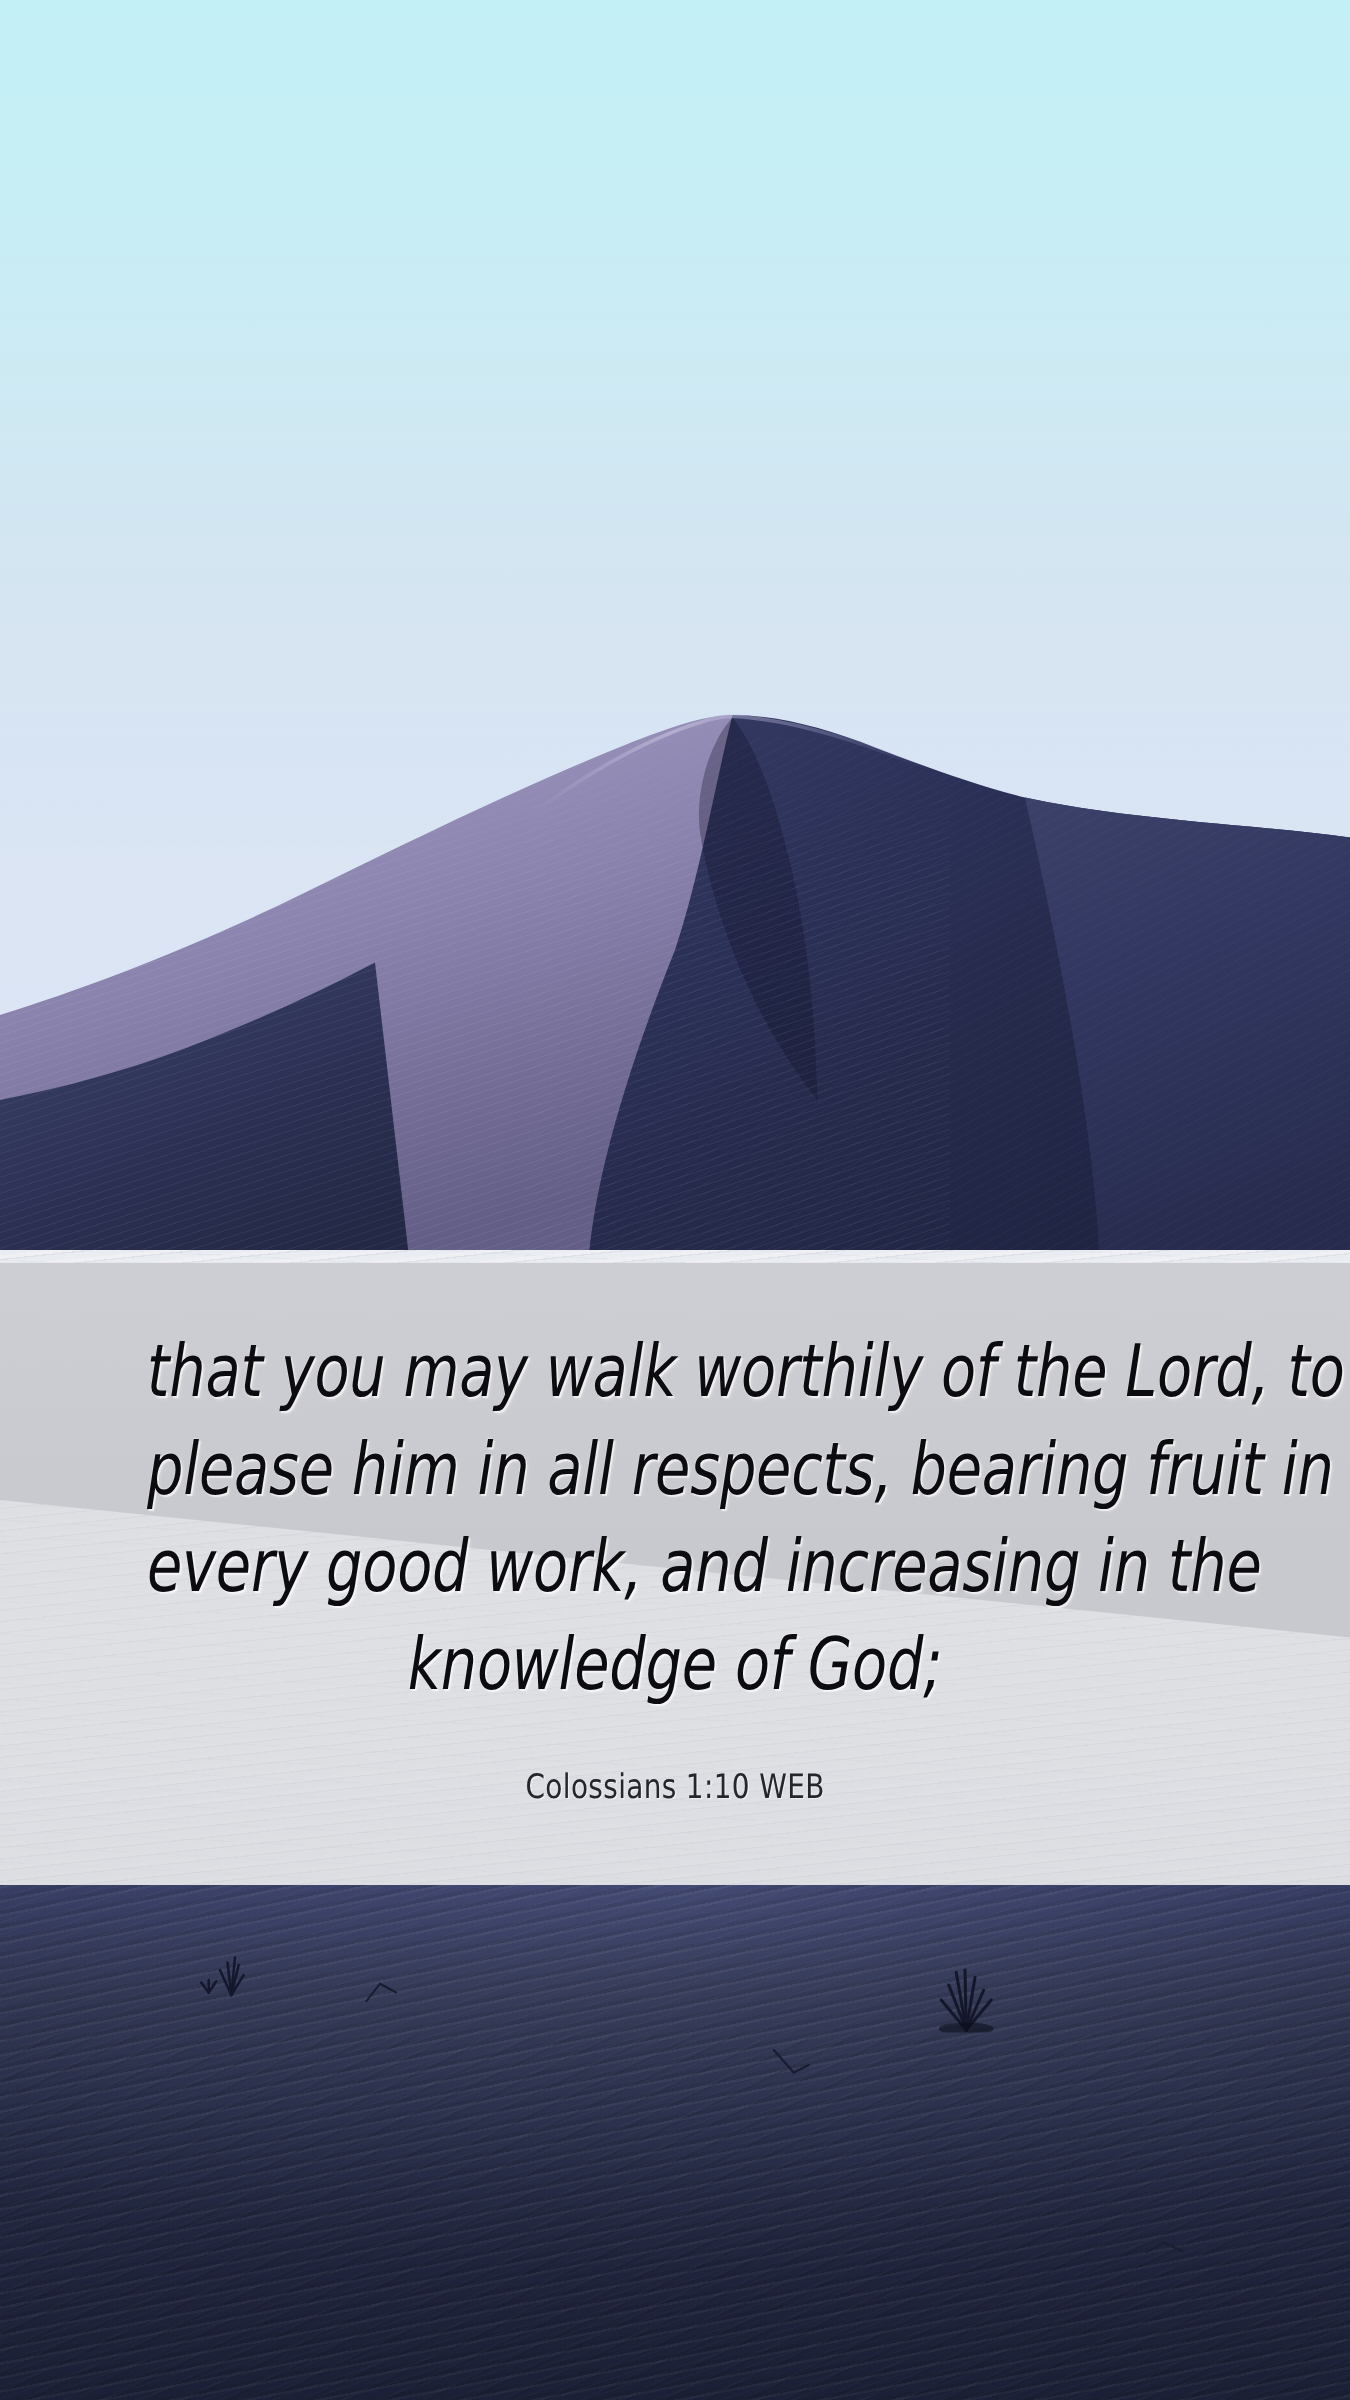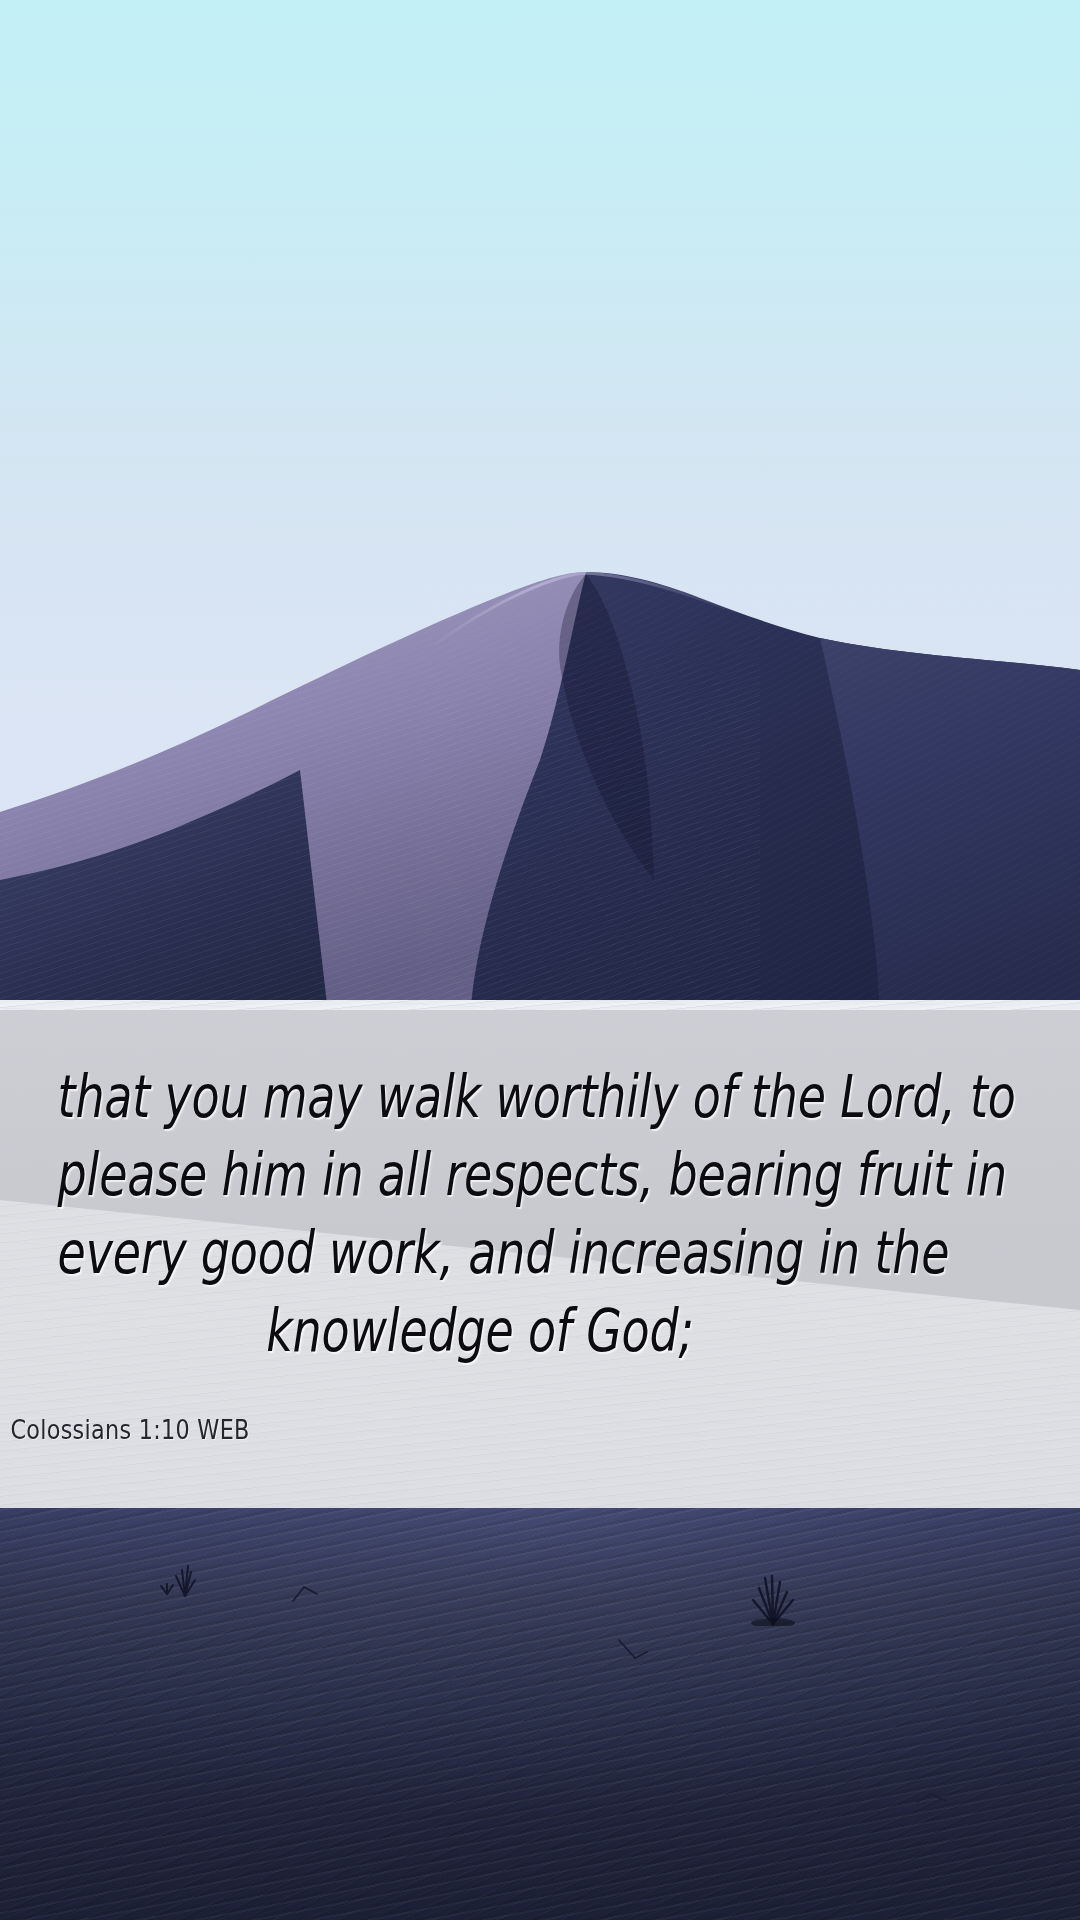--- a/index.html
+++ b/index.html
@@ -231,21 +231,21 @@
   .plant svg { display: block; }
 
   
   .verse-block {
     position: absolute;
     left: 0; top: 1010px;
     width: 1080px;
     height: 498px;
     display: flex;
     flex-direction: column;
-    align-items: flex-start;
+    align-items: center;
   }
   .verse-text {
     width: 960px;
     margin: 48px 0 0 0;
     padding: 0;
     text-align: center;
     font-family: "DejaVu Sans Condensed", "Liberation Sans Narrow", "Liberation Sans", sans-serif;
     font-style: italic;
     font-weight: 400;
     font-size: 58px;

